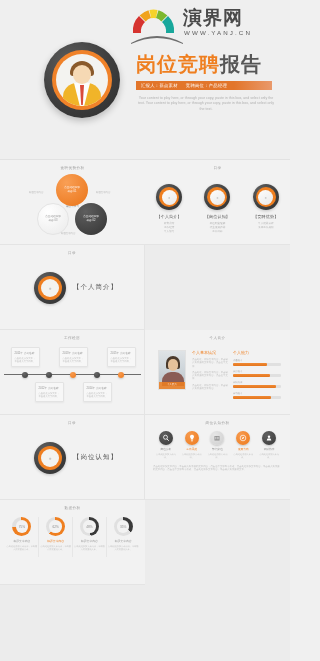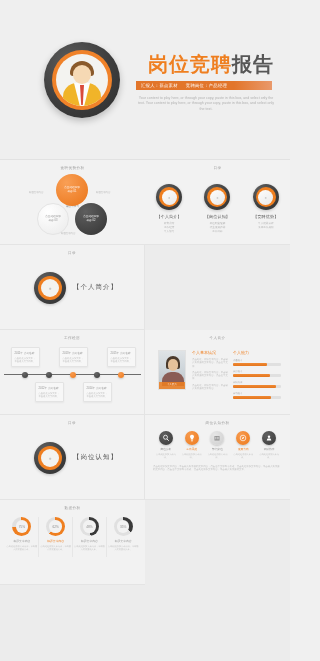--- a/index.html
+++ b/index.html
@@ -48,21 +48,21 @@
     position:absolute; left:4px; top:4px; width:52px; height:52px;
     border-radius:50%; background:#f3f3f0; overflow:hidden;
   }
   .av-hair { position:absolute; left:14px; top:7px; width:24px; height:15px; border-radius:12px 12px 3px 3px; background:#8a5a2b; }
   .av-head { position:absolute; left:17px; top:11px; width:18px; height:19px; border-radius:9px; background:#f6d9b4; }
   .av-body { position:absolute; left:7px; top:29px; width:38px; height:25px; border-radius:14px 14px 0 0; background:#f0b429; }
   .av-shirt { position:absolute; left:18px; top:29px; width:16px; height:24px; background:#fdfdfd; clip-path:polygon(0 0,100% 0,62% 100%,38% 100%); }
   .av-tie { position:absolute; left:24px; top:31px; width:4px; height:20px; background:#d94a3a; clip-path:polygon(0 0,100% 0,70% 100%,30% 100%); }
 
   .title-zone { position:absolute; left:136px; top:52px; width:150px; }
-  .ppt-title { font-size:20px; line-height:24px; font-weight:bold; letter-spacing:1px;text-align:center; }
+  .ppt-title { font-size:20px; line-height:24px; font-weight:bold; letter-spacing:1px; }
   .ppt-title .o { color:#ef7f20; }
   .ppt-title .d { color:#565656; }
   .sub-bar {
     margin-top:5px; height:9px; width:136px;
     background:linear-gradient(90deg,#e2752a 0%,#e2752a 72%,#e9996b 100%);
     display:flex; align-items:center; gap:8px; padding-left:5px;
   }
   .sub-bar span { font-size:4.3px; color:#fff; letter-spacing:.3px; white-space:nowrap; }
   .hero-desc {
     margin-top:6px; width:140px; font-size:3.6px; line-height:5.4px;
@@ -221,20 +221,34 @@
   .vn .center   { position:absolute; left:63px; top:36px; width:19px; height:19px; display:flex; align-items:center; justify-content:center; font-size:2.6px; color:#8b8b8b; }
   .vn .tag { position:absolute; font-size:2.4px; color:#b9b9b9; }
 </style>
 </head>
 <body>
 
 <div class="page">
 
   <div class="hero">
 
+    <div class="brand">
+      <svg class="fan" viewBox="0 0 45 26">
+        <path d="M2 25 A21 21 0 0 1 8 8 L14 14 A13 13 0 0 0 10 25 Z" fill="#d6332f"></path>
+        <path d="M8.6 7.4 A21 21 0 0 1 17.5 2.2 L20 10 A13 13 0 0 0 14.6 13.4 Z" fill="#f0a31e"></path>
+        <path d="M18.4 2 A21 21 0 0 1 26.6 2 L25 10.2 A13 13 0 0 0 20.2 10.2 Z" fill="#f6d32b"></path>
+        <path d="M27.5 2.2 A21 21 0 0 1 36.4 7.4 L30.4 13.4 A13 13 0 0 0 25 10 Z" fill="#7cb82f"></path>
+        <path d="M37 8 A21 21 0 0 1 43 25 L35 25 A13 13 0 0 0 31 14 Z" fill="#18a79b"></path>
+      </svg>
+      <svg class="arc" viewBox="0 0 52 12">
+        <path d="M0 11 Q26 -3 52 11 L52 12 Q26 0 0 12 Z" fill="#6e6e6e"></path>
+      </svg>
+      <div class="cn">演界网</div>
+      <div class="url">WWW.YANJ.CN</div>
+    </div>
 
     <div class="avatar-ring">
       <div class="inner">
         <div class="face">
           <div class="av-body"></div>
           <div class="av-shirt"></div>
           <div class="av-tie"></div>
           <div class="av-hair"></div>
           <div class="av-head"></div>
         </div>

